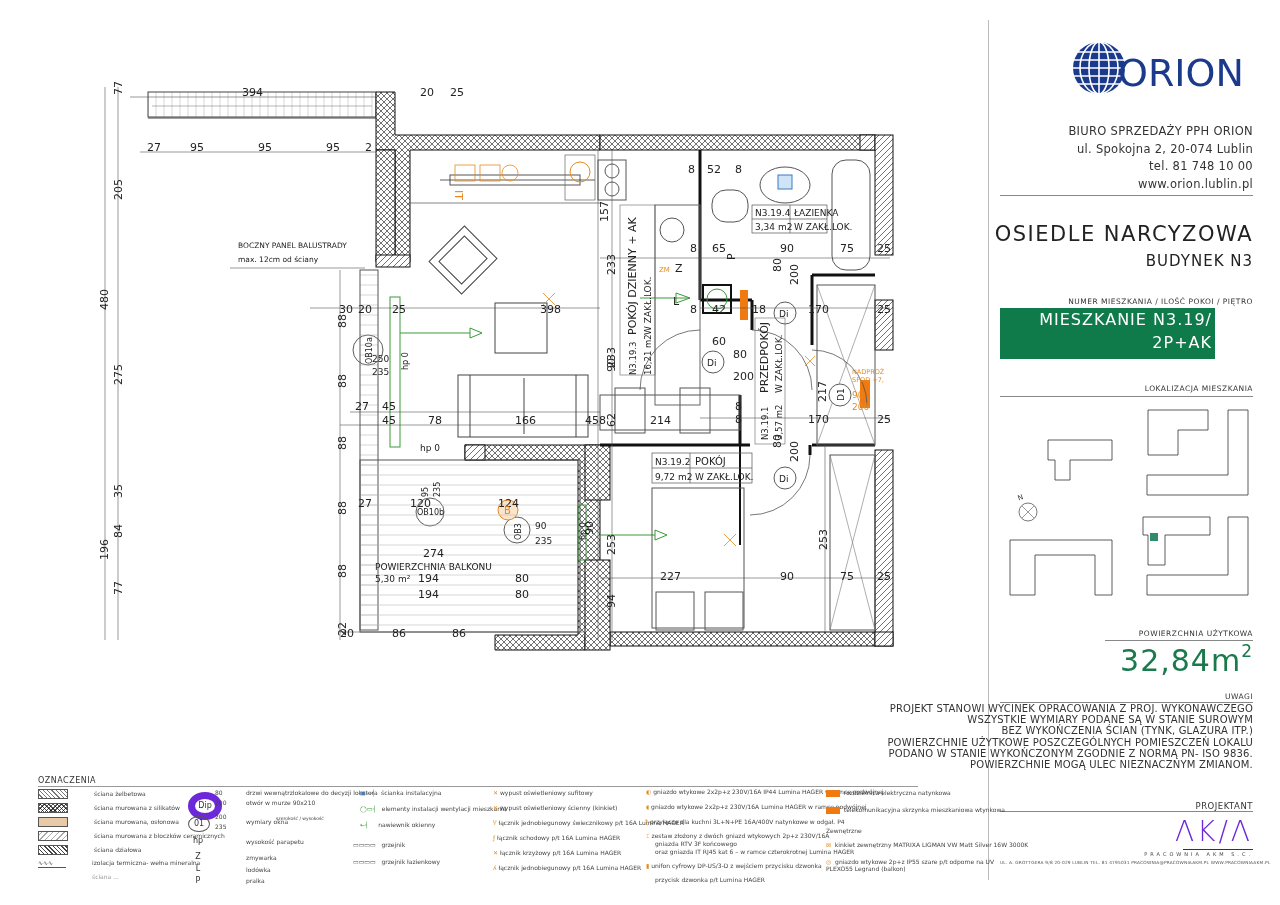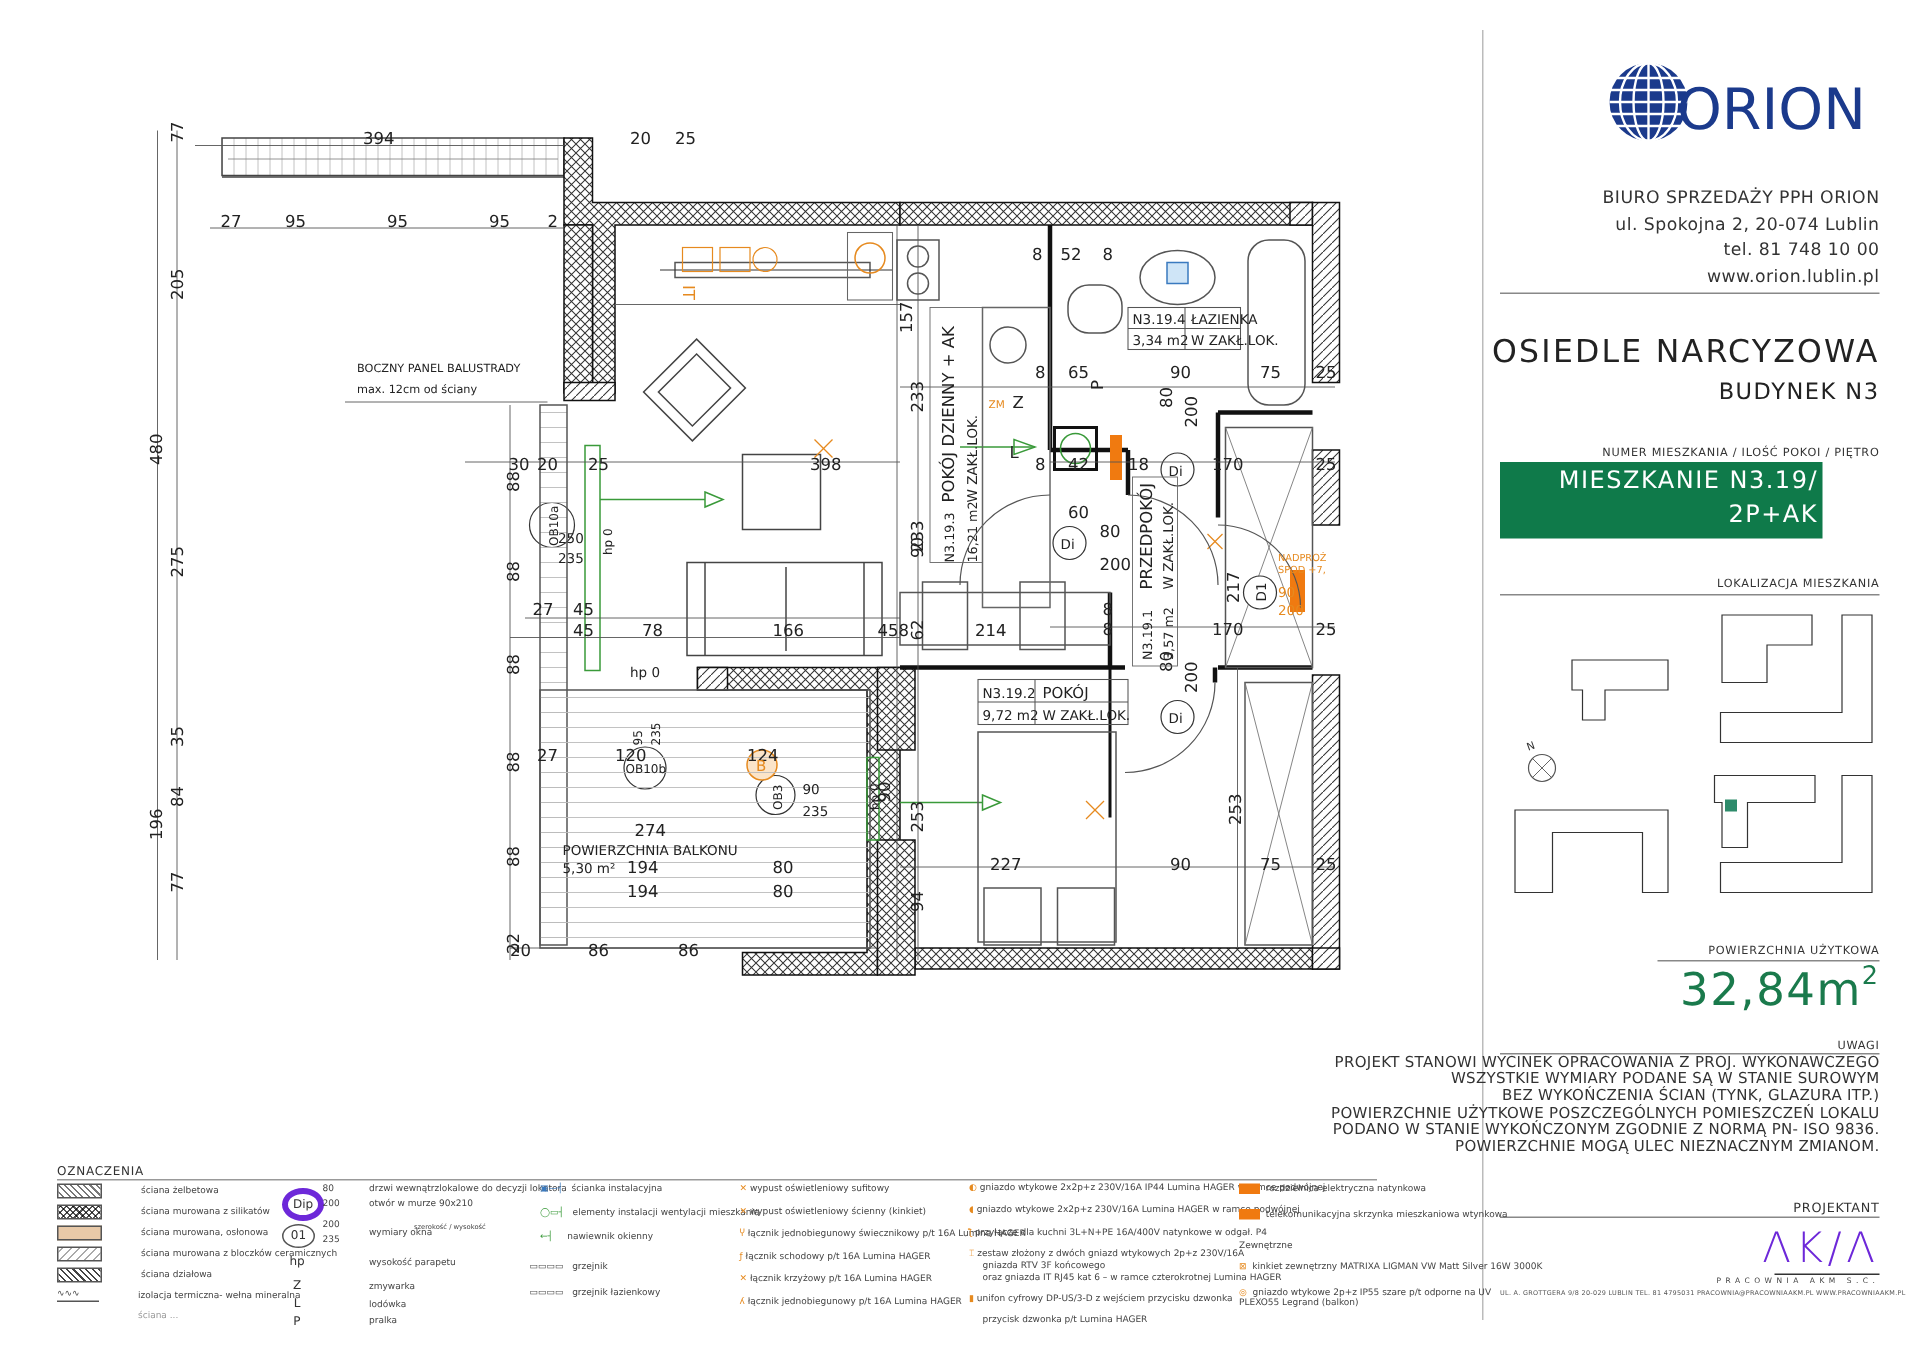--- a/index.html
+++ b/index.html
@@ -449,21 +449,21 @@
   <div class="title">OZNACZENIA</div>
 
   <div class="lg-row" style="left:0;top:13px;"><span class="swatch" style="background:repeating-linear-gradient(45deg,#fff 0 2px,#777 2px 3px);"></span><span>ściana żelbetowa</span></div>
   <div class="lg-row" style="left:0;top:27px;"><span class="swatch" style="background:repeating-linear-gradient(45deg,#555 0 1px,#fff 1px 3px),repeating-linear-gradient(-45deg,#555 0 1px,#fff 1px 3px);background-blend-mode:multiply;"></span><span>ściana murowana z silikatów</span></div>
   <div class="lg-row" style="left:0;top:41px;"><span class="swatch" style="background:#e8c9a8;"></span><span>ściana murowana, osłonowa</span></div>
   <div class="lg-row" style="left:0;top:55px;"><span class="swatch" style="background:repeating-linear-gradient(-45deg,#fff 0 3px,#aaa 3px 4px);"></span><span>ściana murowana z bloczków ceramicznych</span></div>
   <div class="lg-row" style="left:0;top:69px;"><span class="swatch" style="background:repeating-linear-gradient(45deg,#444 0 1px,#fff 1px 3px);"></span><span>ściana działowa</span></div>
   <div class="lg-row" style="left:0;top:83px;"><span class="swatch" style="border:none;border-bottom:1px solid #555;">∿∿∿</span><span>izolacja termiczna- wełna mineralna</span></div>
   <div class="lg-row" style="left:0;top:97px;color:#999;"><span class="swatch" style="border:none;"></span><span>ściana ...</span></div>
 
-  <div class="lg-sym" style="left:150px;top:16px;border:4px solid #6d28d9;border-radius:50%;width:20px;height:14px;line-height:14px;">Dip</div>
+  <div class="lg-sym" style="left:150px;top:16px;border:7px solid #6d28d9;border-radius:50%;width:20px;height:14px;line-height:14px;">Dip</div>
   <div class="lg-row" style="left:177px;top:13px;">80</div>
   <div class="lg-row" style="left:177px;top:23px;">200</div>
   <div class="lg-row" style="left:208px;top:13px;">drzwi wewnątrzlokalowe do decyzji lokatora</div>
   <div class="lg-row" style="left:208px;top:23px;">otwór w murze 90x210</div>
 
   <div class="lg-sym" style="left:150px;top:40px;border:1px solid #555;border-radius:50%;width:20px;height:14px;line-height:14px;">01</div>
   <div class="lg-row" style="left:177px;top:37px;">200</div>
   <div class="lg-row" style="left:177px;top:47px;">235</div>
   <div class="lg-row" style="left:208px;top:42px;">wymiary okna</div>
   <div class="lg-row" style="left:238px;top:40px;font-size:4.5px;">szerokość / wysokość</div>

